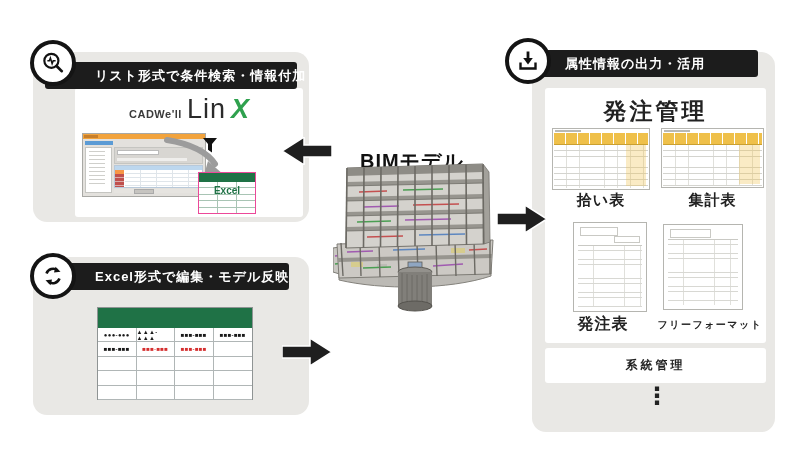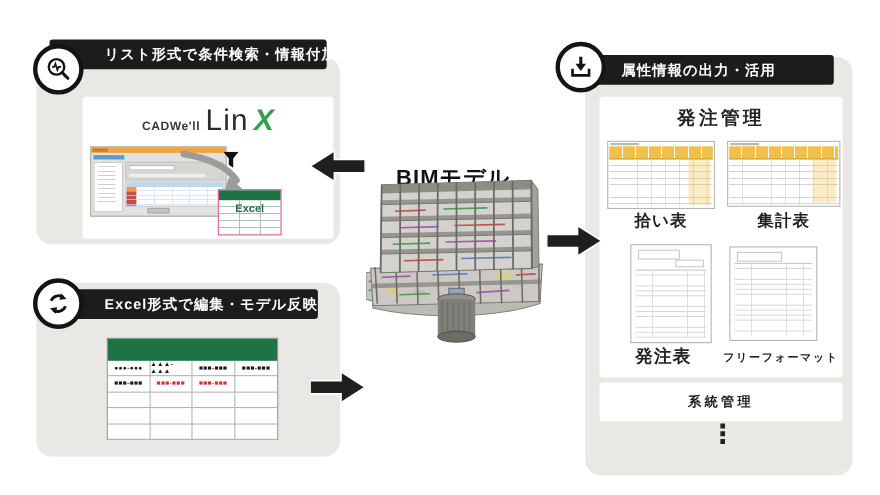--- a/index.html
+++ b/index.html
@@ -69,21 +69,21 @@
   .sym-cell:nth-child(4n){border-right:none;}
   .sym-red{color:#d52f2f;}
 
   
   .bim-title{position:absolute;left:352px;top:131px;width:120px;text-align:center;
         font-size:20px;font-weight:700;color:#111;letter-spacing:1px;margin-top:17px;}
   .bim-model{position:absolute;left:333px;top:156px;width:164px;height:164px;}
 
   
   .r-heading{position:absolute;left:0;top:8px;width:100%;text-align:center;
-        font-size:17px;font-weight:600;letter-spacing:3px;color:#222;}
+        font-size:23px;font-weight:600;letter-spacing:3px;color:#222;}
   .mini{position:absolute;background:#fff;border:1px solid #b5b5b0;box-sizing:border-box;}
   .mini-title{position:absolute;left:2px;top:1px;width:26px;height:2px;background:#b9b9b4;}
   .gold-head{position:absolute;left:1px;top:4px;right:1px;height:11px;background:#efc04a;
         border-bottom:1px solid #caa030;
         background-image:repeating-linear-gradient(to right,transparent 0 11px,#fff 11px 12px);}
   .mini-rows{position:absolute;left:1px;right:1px;top:16px;bottom:1px;
         background:repeating-linear-gradient(to bottom,transparent 0 5px,#d4d4cf 5px 5.8px),
                    repeating-linear-gradient(to right,transparent 0 12px,#e0e0db 12px 12.8px);}
   .gold-col{position:absolute;right:3px;top:16px;bottom:3px;width:21%;background:rgba(239,192,74,.32);}
   .port-head{position:absolute;left:8%;top:4px;width:50%;height:7px;border:1px solid #c9c9c4;}
@@ -134,21 +134,21 @@
         <polygon points="45,27 61,41 41,41" fill="#9c9c9c"></polygon>
       </svg>
 
       <div class="xl-table">
         <div class="xl-head"></div>
         <div class="xl-grid"></div>
         <div class="xl-word">Excel</div>
       </div>
     </div>
   </div>
-  <div class="bar" style="left:45px;top:36px;width:252px;">リスト形式で条件検索・情報付加</div>
+  <div class="bar" style="left:45px;top:62px;width:252px;">リスト形式で条件検索・情報付加</div>
   <div class="icon-circle" style="left:30px;top:40px;">
     <svg width="26" height="26" viewBox="0 0 24 24">
       <circle cx="10.5" cy="10" r="6.5" fill="none" stroke="#111" stroke-width="2"></circle>
       <path d="M15.3 14.8 L20 19.5" stroke="#111" stroke-width="2.6" stroke-linecap="round"></path>
       <path d="M6.8 10 h1.8 l1 -2.6 1.6 5.2 1 -2.6 h2.2" fill="none" stroke="#111" stroke-width="1.4"></path>
     </svg>
   </div>
 
   <div class="panel" style="left:33px;top:257px;width:276px;height:158px;"></div>
   <div class="bar" style="left:45px;top:263px;width:244px;">Excel形式で編集・モデル反映</div>

